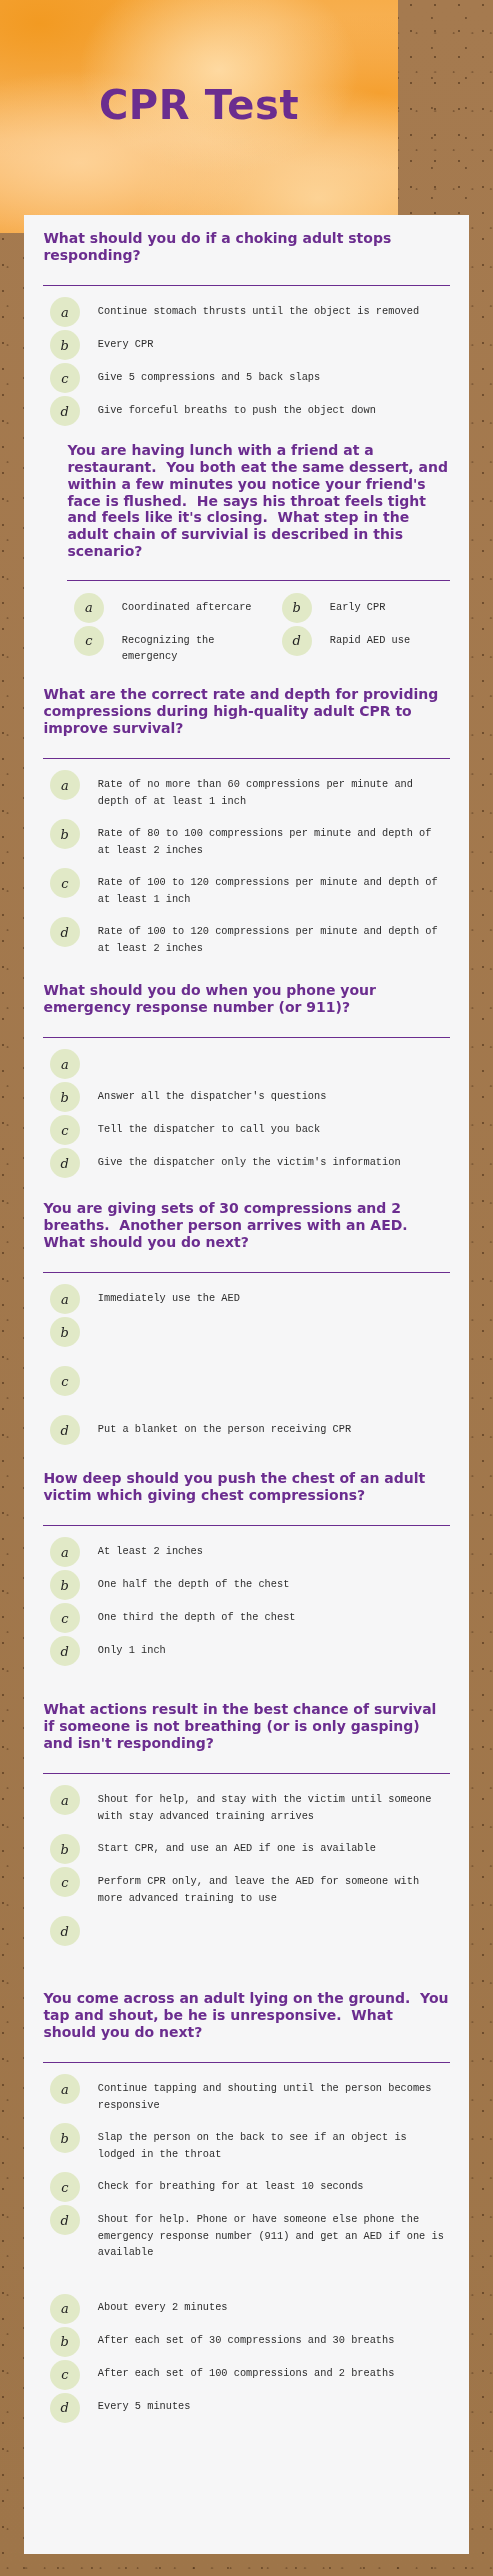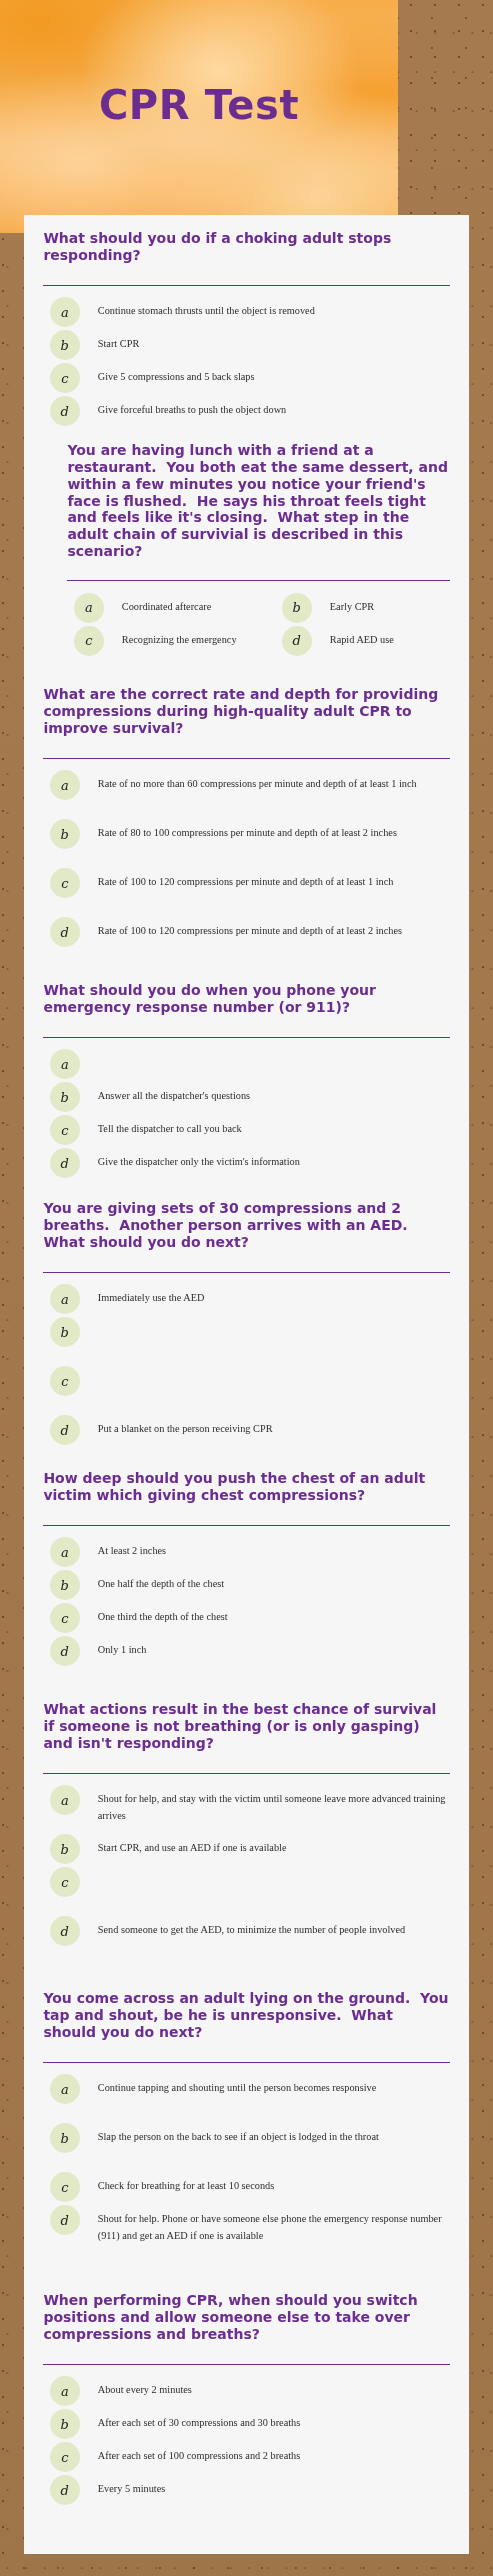--- a/index.html
+++ b/index.html
@@ -64,21 +64,21 @@
     flex: 0 0 30px; width: 30px; height: 30px; border-radius: 50%;
     background: #e1e9c7;
     display: flex; align-items: center; justify-content: center;
     font-family: "DejaVu Serif", serif;
     font-style: italic;
     font-size: 13px; color: #222;
     margin-top: 1.3px;
   }
   .opt-text {
     margin-left: 18px;
-    font-family: Liberation Serif, serif;
+    font-family: Liberation Mono, monospace;
     font-size: 10.3px;
     line-height: 16.7px;
     color: #2d2d2d;
     padding-top: 7px;
     padding-right: 3.9px;
   }
   .option.multi { min-height: 49px; }
   .option.multi .opt-text { padding-top: 7px; }
   .option.triple { min-height: 58px; }
 </style>
@@ -93,21 +93,21 @@
 
   <section class="question" style="height:212px;">
     <h2 class="q-title">What should you do if a choking adult stops responding?</h2>
     <div class="options">
       <div class="option">
           <span class="bubble">a</span>
           <span class="opt-text">Continue stomach thrusts until the object is removed</span>
         </div>
       <div class="option">
           <span class="bubble">b</span>
-          <span class="opt-text">Start CPR</span>
+          <span class="opt-text">Every CPR</span>
         </div>
       <div class="option">
           <span class="bubble">c</span>
           <span class="opt-text">Give 5 compressions and 5 back slaps</span>
         </div>
       <div class="option">
           <span class="bubble">d</span>
           <span class="opt-text">Give forceful breaths to push the object down</span>
         </div>
     </div>
@@ -218,32 +218,32 @@
           <span class="opt-text">Only 1 inch</span>
         </div>
     </div>
   </section>
 
   <section class="question" style="height:289px;">
     <h2 class="q-title">What actions result in the best chance of survival if someone is not breathing (or is only gasping) and isn't responding?</h2>
     <div class="options">
       <div class="option multi">
           <span class="bubble">a</span>
-          <span class="opt-text">Shout for help, and stay with the victim until someone leave more advanced training arrives</span>
+          <span class="opt-text">Shout for help, and stay with the victim until someone with stay advanced training arrives</span>
         </div>
       <div class="option">
           <span class="bubble">b</span>
           <span class="opt-text">Start CPR, and use an AED if one is available</span>
         </div>
       <div class="option multi">
           <span class="bubble">c</span>
-        </div>
-      <div class="option multi">
-          <span class="bubble">d</span>
-          <span class="opt-text">Send someone to get the AED, to minimize the number of people involved</span>
+          <span class="opt-text">Perform CPR only, and leave the AED for someone with more advanced training to use</span>
+        </div>
+      <div class="option multi">
+          <span class="bubble">d</span>
         </div>
     </div>
   </section>
 
   <section class="question" style="height:302px;">
     <h2 class="q-title">You come across an adult lying on the ground.  You tap and shout, be he is unresponsive.  What should you do next?</h2>
     <div class="options">
       <div class="option multi">
           <span class="bubble">a</span>
           <span class="opt-text">Continue tapping and shouting until the person becomes responsive</span>
@@ -257,21 +257,20 @@
           <span class="opt-text">Check for breathing for at least 10 seconds</span>
         </div>
       <div class="option triple">
           <span class="bubble">d</span>
           <span class="opt-text">Shout for help.  Phone or have someone else phone the emergency response number (911) and get an AED if one is available</span>
         </div>
     </div>
   </section>
 
   <section class="question">
-    <h2 class="q-title">When performing CPR, when should you switch positions and allow someone else to take over compressions and breaths?</h2>
     <div class="options">
       <div class="option">
           <span class="bubble">a</span>
           <span class="opt-text">About every 2 minutes</span>
         </div>
       <div class="option">
           <span class="bubble">b</span>
           <span class="opt-text">After each set of 30 compressions and 30 breaths</span>
         </div>
       <div class="option">

